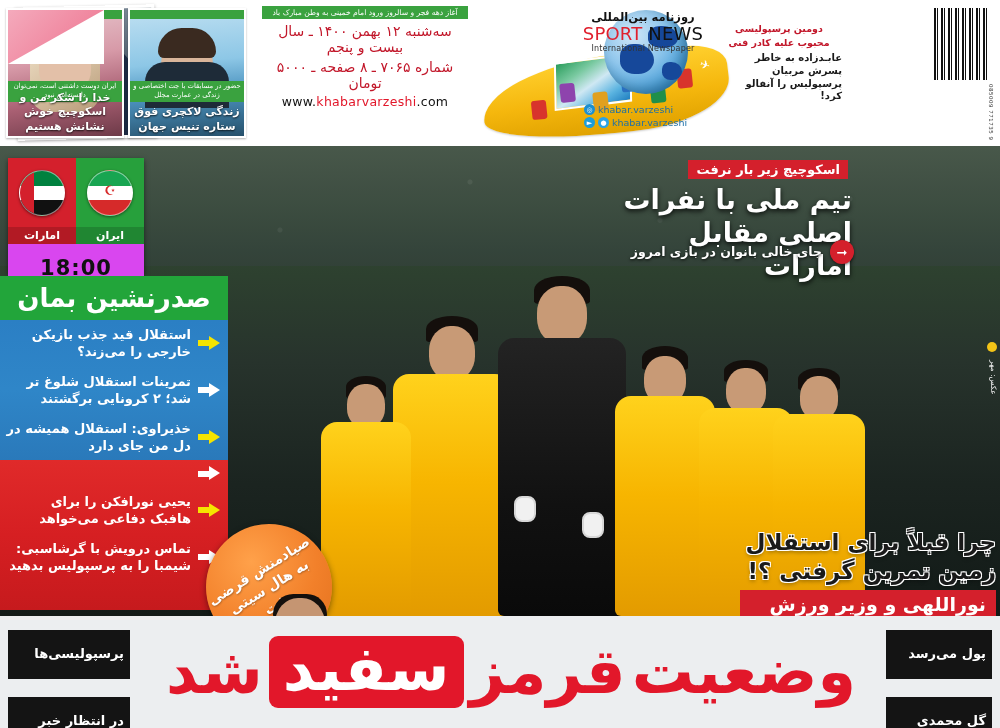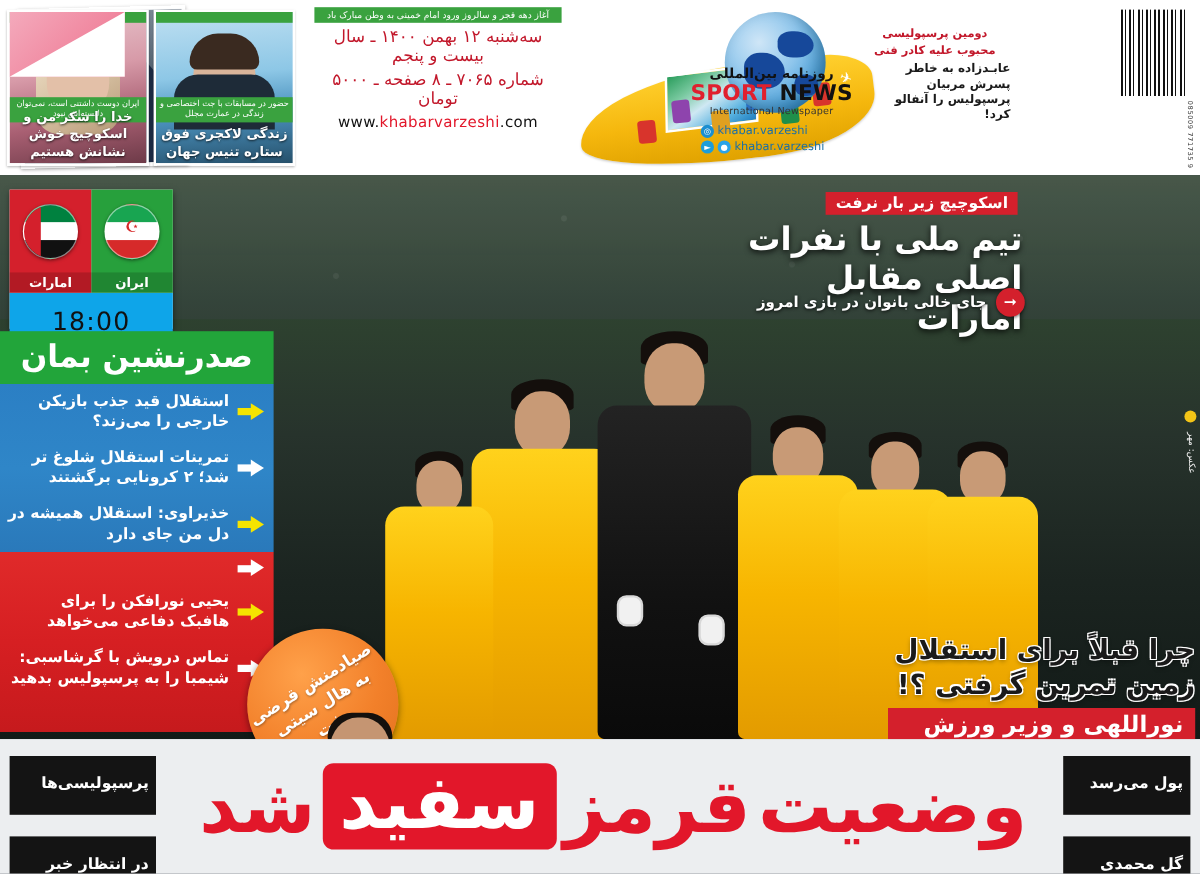--- a/index.html
+++ b/index.html
@@ -62,22 +62,22 @@
     background:linear-gradient(180deg,#ffd02e 0%,#f5b70d 55%,#e0a200 100%);
     border-radius:58% 18% 40% 62%/70% 30% 58% 36%;
     transform:rotate(-7deg); box-shadow:0 1px 2px rgba(0,0,0,.2);
   }
   .sw-figs{ position:absolute; right:24px; top:74px; width:200px; height:52px; transform:rotate(-6deg); }
   .fig{ position:absolute; width:15px; height:19px; border-radius:3px; }
   .card-img{ position:absolute; right:92px; top:58px; width:78px; height:48px;
     background:linear-gradient(150deg,#2a9d5c 0%,#79c9a0 28%,#cfe8f3 52%,#5ab3e0 78%,#1f7ec0 100%);
     transform:rotate(-7deg) skewX(-6deg); border:2px solid #fff; }
   .sport-news { position:absolute; right:6px; top:10px; width:150px; text-align:center; }
-  .sn-fa { font-size:11.5px; color:#111; font-weight:bold; margin-bottom:1px;margin-top:44px; }
-  .sn-en { font-size:18px; font-weight:bold; letter-spacing:.2px; line-height:1; }
+  .sn-fa { font-size:11.5px; color:#111; font-weight:bold; margin-bottom:1px; }
+  .sn-en { font-size:18px; font-weight:normal; letter-spacing:.2px; line-height:1; }
   .sn-en span.red{ color:#e0202e; }
   .sn-en span.blk{ color:#111; }
   .sn-sub { font-size:8px; color:#333; letter-spacing:.2px; margin-top:1px; }
   .socials { position:absolute; right:4px; top:104px; width:136px; font-size:9.5px; color:#1a6fa8; }
   .soc-row{ display:flex; align-items:center; gap:3px; margin-bottom:2px; direction:ltr; }
   .soc-ic{ width:11px; height:11px; border-radius:50%; background:#1a8fd1; color:#fff;
     font-size:7px; display:flex; align-items:center; justify-content:center; flex:0 0 auto; }
   .soc-ic.tg{ background:#1c9dd9; } .soc-ic.tw{ background:#2aa3e8; } .soc-ic.ig{ background:#1a8fd1; }
 
   
@@ -160,21 +160,21 @@
   .sb-flag{ position:absolute; left:50%; top:12px; transform:translateX(-50%);
     width:46px; height:46px; border-radius:50%; overflow:hidden; box-shadow:0 1px 3px rgba(0,0,0,.5);
     border:1px solid rgba(255,255,255,.5); }
   .fl-uae{ background:linear-gradient(180deg,#00813f 0 33%,#fff 33% 66%,#111 66% 100%); }
   .fl-uae:before{ content:""; position:absolute; left:0; top:0; width:14px; height:100%; background:#d4202c; }
   .fl-irn{ background:linear-gradient(180deg,#18a551 0 33%,#fff 33% 66%,#d62a2a 66% 100%); }
   .fl-irn:before{ content:"\262A"; position:absolute; left:50%; top:44%; transform:translate(-50%,-50%);
     color:#d62a2a; font-size:13px; }
   .sb-name{ position:absolute; left:0; right:0; bottom:0; text-align:center; color:#fff;
     font-size:11px; font-weight:bold; padding:2px 0; background:rgba(0,0,0,.16); }
-  .sb-time{ height:48px; background:#0ea5e9; color:#111; font-size:21px; font-weight:normal;
+  .sb-time{ height:48px; background:#d946ef; color:#111; font-size:21px; font-weight:bold;
     display:flex; align-items:center; justify-content:center; letter-spacing:1px; }
 
   .lead-kick { position:absolute; right:152px; top:14px; background:#d4202c; color:#fff;
     font-size:13px; font-weight:bold; padding:2px 8px; }
   .lead-head { position:absolute; right:148px; top:38px; width:250px; text-align:right;
     color:#fff; font-size:27px; font-weight:bold; line-height:1.22;
     text-shadow:0 2px 5px rgba(0,0,0,.85); letter-spacing:-.5px; }
   .lead-sub { position:absolute; right:178px; top:98px; width:218px; text-align:right; color:#fff;
     font-size:12.5px; font-weight:bold; text-shadow:0 1px 3px rgba(0,0,0,.9); }
   .arrow-circ { position:absolute; right:146px; top:94px; width:24px; height:24px; border-radius:50%;

